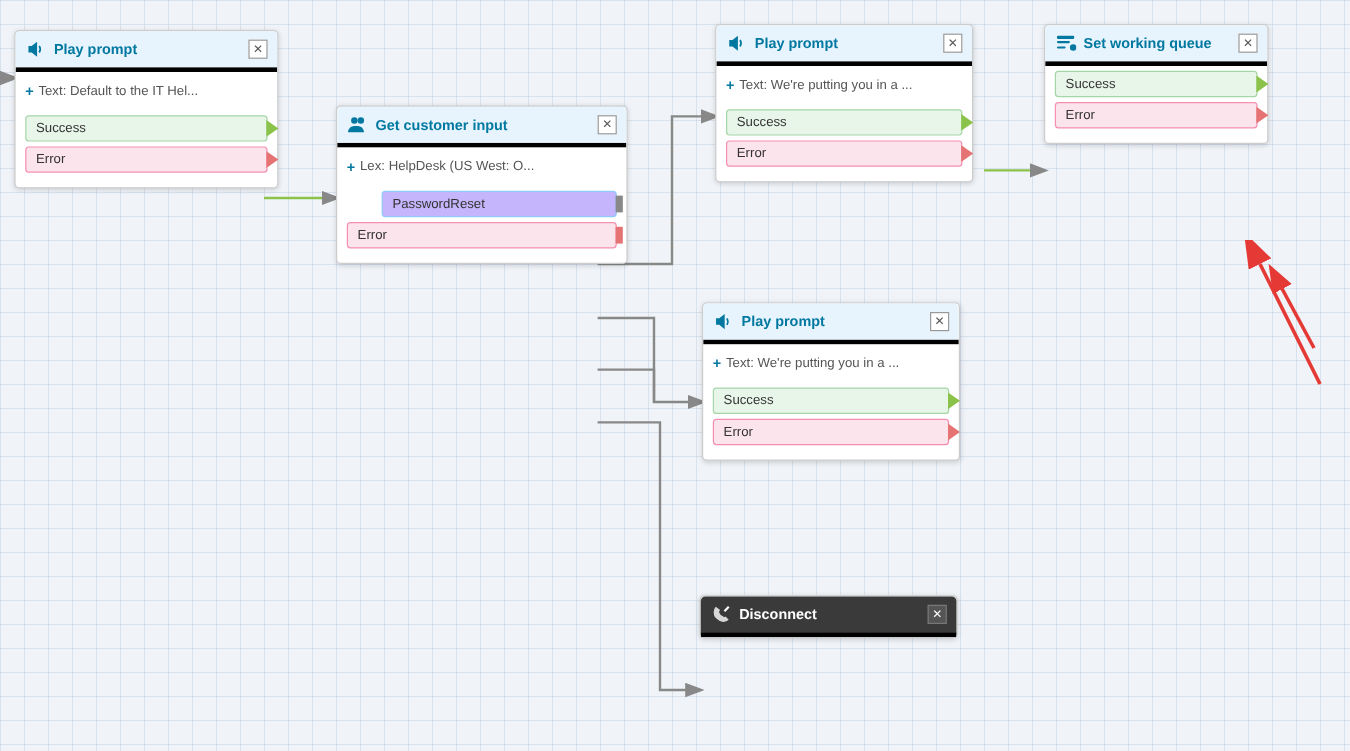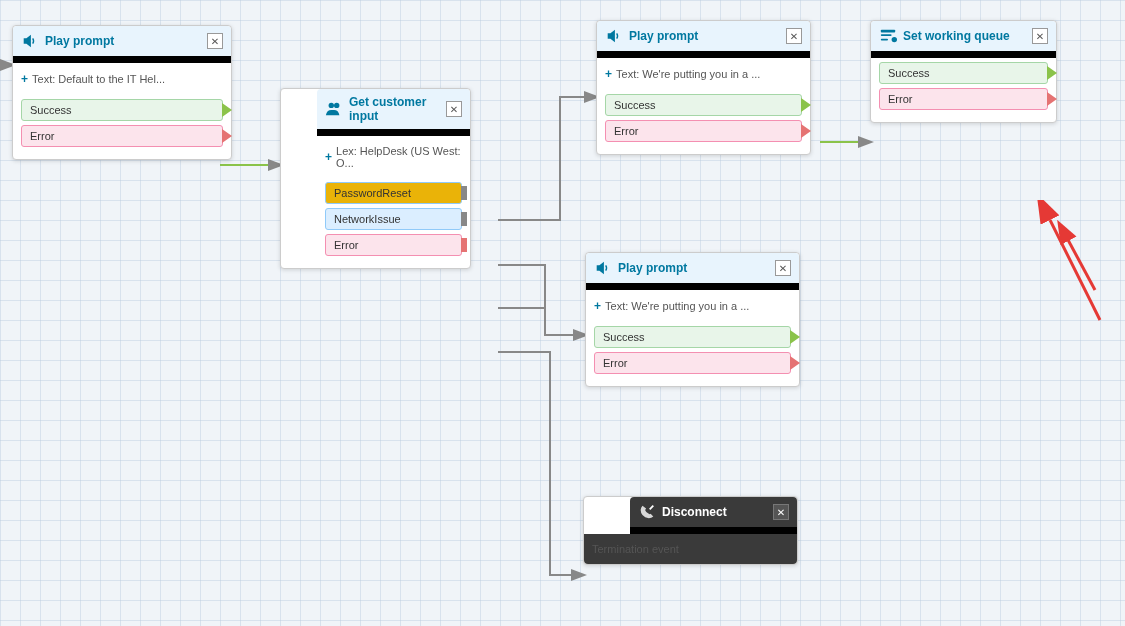--- a/index.html
+++ b/index.html
@@ -31,30 +31,29 @@
       border-radius: 4px;
       min-width: 170px;
       box-shadow: 0 1px 4px rgba(0,0,0,0.15);
     }
 
     .node-header {
       display: flex;
       align-items: center;
       padding: 6px 8px;
       background: #e8f4fd;
-      border-bottom: 7px solid #000000;
+      border-bottom: 4px solid #000000;
       border-radius: 4px 4px 0 0;
       gap: 6px;
       position: relative;
     }
 
     .node-header.dark {
       background: #3a3a3a;
       color: #fff;
-      margin-left: 46px;
     }
 
     .node-header-title {
       font-weight: bold;
       color: #0078a0;
       font-size: 12px;
       flex: 1;
     }
 
     .node-header.dark .node-header-title {
@@ -225,44 +224,40 @@
         <span>Success</span>
         <div class="port-arrow success-arrow"></div>
       </div>
       <div class="port-row error">
         <span>Error</span>
         <div class="port-arrow error-arrow"></div>
       </div>
     </div>
   </div>
 
-  <div class="node-card" style="left:280px; top:88px; width:191px;padding-left:36px;">
+  <div class="node-card" style="left:280px; top:88px; width:243px;">
     <div class="node-header">
       <svg class="icon-speaker" viewBox="0 0 20 20">
         <circle cx="7" cy="6" r="3" fill="#0078a0"></circle>
         <circle cx="13" cy="6" r="3" fill="#0078a0"></circle>
         <path d="M1,17 Q2,11 7,11 Q10,11 10,11 Q15,11 16,17" fill="#0078a0"></path>
       </svg>
       <span class="node-header-title">Get customer input</span>
       <div class="node-close-btn">✕</div>
     </div>
     <div class="node-body">
       <div class="node-body-item">
         <span class="plus-icon">+</span>
         <span>Lex: HelpDesk (US West: O...</span>
       </div>
     </div>
     <div class="node-ports">
-      <div class="port-row neutral" style="background:#eab308; border-color:#90caf9;">
+      <div class="port-row neutral" style="background:#c4b5fd; border-color:#90caf9;margin-left:29px;">
         <span>PasswordReset</span>
         <div style="position:absolute;right:-6px;top:50%;transform:translateY(-50%);width:12px;height:12px;background:#888;border-radius:0;width:6px;height:14px;background:#888;"></div>
-      </div>
-      <div class="port-row neutral" style="background:#dbeeff; border-color:#90caf9;">
-        <span>NetworkIssue</span>
-        <div style="position:absolute;right:-6px;top:50%;transform:translateY(-50%);width:6px;height:14px;background:#888;"></div>
       </div>
       <div class="port-row error">
         <span>Error</span>
         <div style="position:absolute;right:-6px;top:50%;transform:translateY(-50%);width:6px;height:14px;background:#e57373;"></div>
       </div>
     </div>
   </div>
 
   <div class="node-card" style="left:596px; top:20px; width:215px;">
     <div class="node-header">
@@ -342,25 +337,20 @@
   </div>
 
   <div class="node-card" style="left:583px; top:496px; width:215px;">
     <div class="node-header dark">
       <svg class="icon-speaker" viewBox="0 0 20 20">
         <path d="M5,3 Q3,5 3,8 Q3,15 12,17 Q15,17 17,15 L14,12 Q13,13 12,12 Q9,11 8,8 Q8,7 9,6 Z" fill="#fff" opacity="0.8"></path>
         <line x1="13" y1="7" x2="17" y2="3" stroke="#fff" stroke-width="2"></line>
       </svg>
       <span class="node-header-title">Disconnect</span>
       <div class="node-close-btn" style="background:#555; color:#fff; border-color:#777;">✕</div>
-    </div>
-    <div class="node-body" style="background:#3a3a3a; color:#ccc; border-radius:0 0 4px 4px;">
-      <div class="node-body-item">
-        <span>Termination event</span>
-      </div>
     </div>
   </div>
 
   <svg style="position:absolute;top:200px;left:1020px;width:100px;height:130px;">
     <defs>
       <marker id="red-arrowhead" markerWidth="10" markerHeight="7" refX="0" refY="3.5" orient="auto">
         <polygon points="0 0, 10 3.5, 0 7" fill="#e53935"></polygon>
       </marker>
     </defs>
     <line x1="80" y1="120" x2="30" y2="20" stroke="#e53935" stroke-width="3" marker-end="url(#red-arrowhead)"></line>

